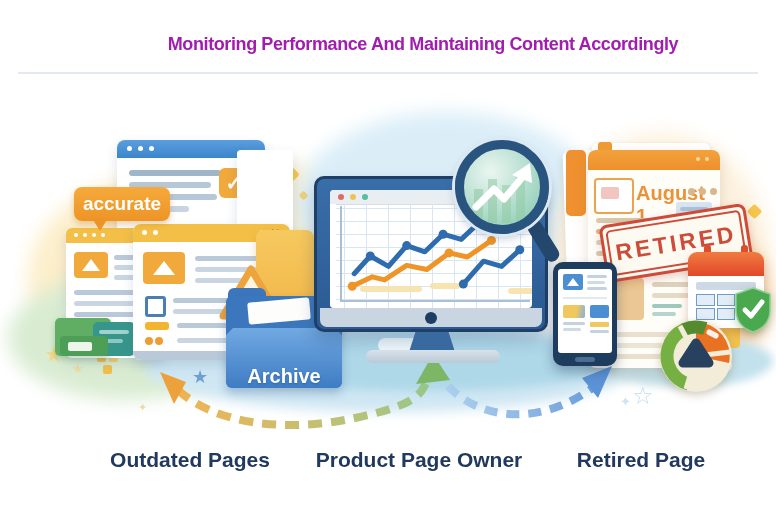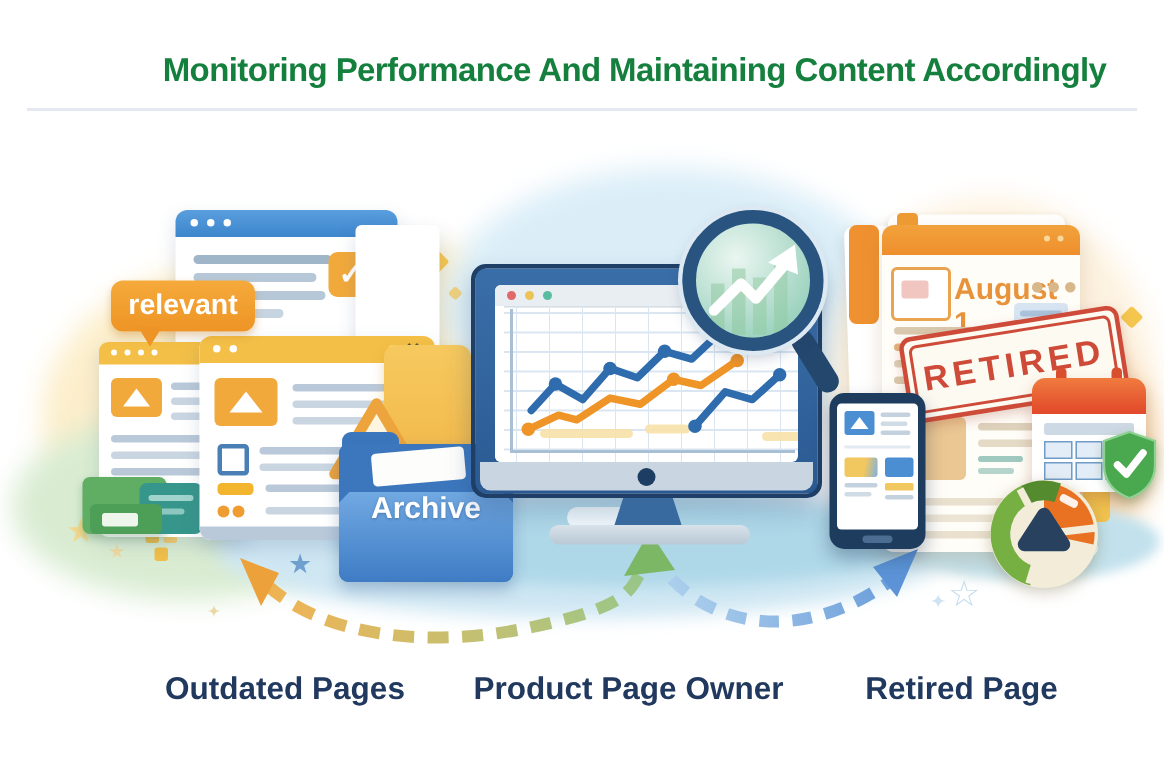--- a/index.html
+++ b/index.html
@@ -10,21 +10,21 @@
   .win{position:absolute;background:#fff;border-radius:8px;box-shadow:0 5px 12px rgba(70,100,140,.18);}
   .winhead{position:absolute;left:0;top:0;right:0;border-radius:8px 8px 0 0;}
   .wdot{position:absolute;border-radius:50%;background:#fff;width:5px;height:5px;top:6px;}
   .ln{position:absolute;height:6px;border-radius:3px;background:#bac9d9;}
   .imgblk{position:absolute;background:#f2a93b;border-radius:4px;display:flex;align-items:center;justify-content:center;}
   .tri{width:0;height:0;border-left:9px solid transparent;border-right:9px solid transparent;border-bottom:12px solid #fff;}
   .star{position:absolute;font-family:"DejaVu Sans",sans-serif;line-height:1;}
   .sparkle{position:absolute;background:#f5c64e;transform:rotate(45deg);border-radius:2px;}
   h1,p{margin:0;}
   #title{position:absolute;left:84px;right:14px;top:34px;text-align:center;
-         font-size:22px;font-weight:700;letter-spacing:-0.4px;color:#15803d;}
+         font-size:18px;font-weight:700;letter-spacing:-0.4px;color:#a21caf;}
   #divider{position:absolute;left:18px;right:18px;top:72px;height:2px;background:#e4e8ef;}
   #subtitle{position:absolute;left:60px;right:30px;top:84px;text-align:center;
             font-size:18px;color:#4a5a78;}
   .caption{position:absolute;top:448px;font-size:21px;font-weight:700;color:#21395e;white-space:nowrap;transform:translateX(-50%);}
 </style>
 </head>
 <body>
 
 <div id="canvas">
 
@@ -128,34 +128,34 @@
     <div class="ln" style="left:44px;top:99px;width:70px;height:5px;"></div>
     <div class="abs" style="left:12px;top:113px;width:8px;height:8px;background:#ef9c33;border-radius:50%;"></div>
     <div class="abs" style="left:22px;top:113px;width:8px;height:8px;background:#ef9c33;border-radius:50%;"></div>
     <div class="ln" style="left:44px;top:114px;width:58px;height:5px;background:#c9d6e2;"></div>
     <div class="abs" style="left:0;right:0;bottom:0;height:9px;background:#b9c9da;border-radius:0 0 8px 8px;"></div>
   </div>
 
   <div class="abs" style="left:256px;top:230px;width:58px;height:150px;background:linear-gradient(#f6c95e,#efa93a);border-radius:8px;box-shadow:0 4px 8px rgba(180,130,40,.25);"></div>
 
   <div class="abs" style="left:74px;top:187px;width:96px;height:34px;background:linear-gradient(#f5aa3b,#ee9426);border-radius:8px;box-shadow:0 3px 6px rgba(190,120,30,.35);display:flex;align-items:center;justify-content:center;z-index:4;">
-    <span style="color:#fff;font-weight:700;font-size:19px;">relevant</span>
+    <span style="color:#fff;font-weight:700;font-size:19px;">accurate</span>
   </div>
   <div class="abs" style="left:92px;top:218px;width:0;height:0;border-left:8px solid transparent;border-right:8px solid transparent;border-top:13px solid #ee9426;z-index:4;"></div>
 
   <svg class="abs" style="left:218px;top:262px;width:66px;height:62px;z-index:4;" viewBox="0 0 66 62">
     <path d="M33 7 L61 54 L5 54 Z" fill="#fdf5e0" stroke="#eda43c" stroke-width="7" stroke-linejoin="round"></path>
     <text x="33" y="48" text-anchor="middle" font-size="28" font-weight="bold" fill="#ef9a2e" font-family="Liberation Sans, sans-serif">!</text>
   </svg>
 
   <div class="abs" style="left:226px;top:296px;width:116px;height:92px;z-index:5;">
     <div class="abs" style="left:2px;top:-8px;width:38px;height:16px;background:#3c77bd;border-radius:6px 6px 0 0;"></div>
     <div class="abs" style="left:0;top:0;width:116px;height:92px;background:#3c77bd;border-radius:6px;box-shadow:0 5px 10px rgba(40,80,140,.3);"></div>
     <div class="abs" style="left:22px;top:4px;width:62px;height:22px;background:#fdfdfb;border-radius:3px;transform:rotate(-5deg);"></div>
-    <div class="abs" style="left:0;top:32px;width:116px;height:60px;background:linear-gradient(#71a9e2,#3e7cc4);clip-path:polygon(6% 0,94% 0,100% 12%,100% 100%,0 100%,0 12%);border-radius:0 0 8px 8px;display:flex;align-items:flex-start;justify-content:center;">
+    <div class="abs" style="left:0;top:32px;width:116px;height:60px;background:linear-gradient(#71a9e2,#3e7cc4);clip-path:polygon(6% 0,94% 0,100% 12%,100% 100%,0 100%,0 12%);border-radius:0 0 8px 8px;display:flex;align-items:flex-end;justify-content:center;">
       <span style="color:#fff;font-weight:700;font-size:20px;text-shadow:0 1px 2px rgba(30,60,100,.4);">Archive</span>
     </div>
   </div>
 
   <svg class="abs" style="left:130px;top:348px;width:500px;height:92px;z-index:4;" viewBox="0 0 500 92">
     <defs>
       <linearGradient id="gOG" x1="0" y1="0" x2="1" y2="0">
         <stop offset="0" stop-color="#f0ab40"></stop>
           <stop offset="1" stop-color="#93c47e"></stop>
       </linearGradient>

